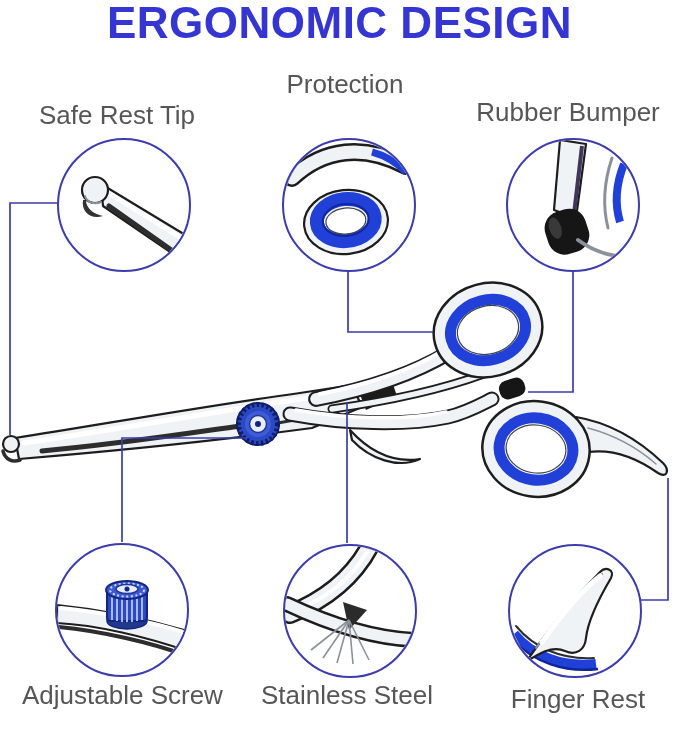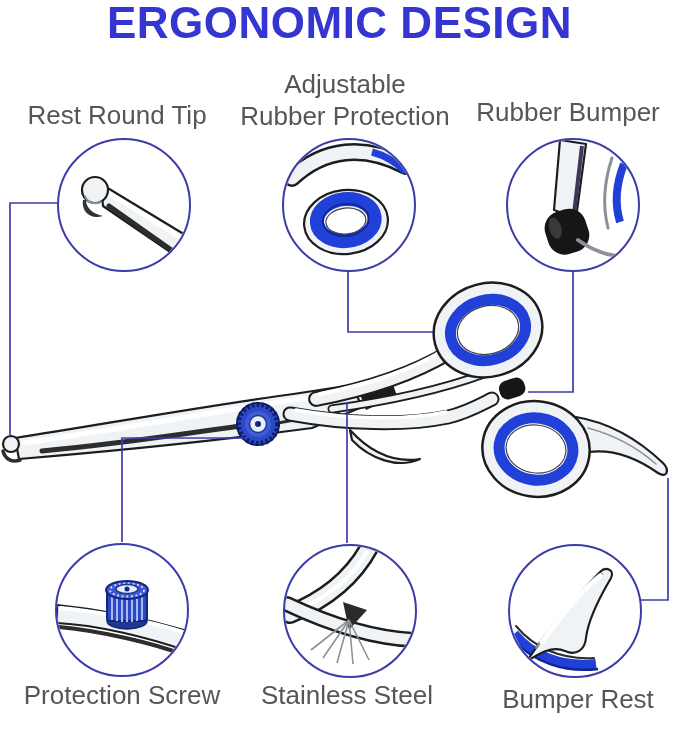--- a/index.html
+++ b/index.html
@@ -196,37 +196,36 @@
       <path class="darkline" stroke-width="2" d="M 6 80 C 24 102 52 114 84 112"></path>
       <path class="rubber" stroke-width="10" d="M 4 88 C 22 110 52 122 86 118"></path>
       <path fill="none" stroke="#10249a" stroke-width="2.5" d="M 4 95 C 24 116 54 127 88 123"></path>
       <path class="metal" stroke-width="3" d="M 16 116 C 38 84 66 50 90 26 C 96 20 105 24 101 32 C 88 54 78 74 76 92 C 75 104 66 110 55 105 C 42 99 28 108 16 116 Z"></path>
       <path class="grayline" stroke-width="2" d="M 26 102 C 46 74 70 46 92 28"></path>
       <path class="band-hl" stroke-width="5" d="M 32 96 C 52 68 72 44 90 30"></path>
     </svg>
   </div>
 
   <div class="feature-label" style="left:17px;top:99px;width:200px;">
-    <span>Rest Round Tip</span>
+    <span>Safe Rest Tip</span>
   </div>
 
   <div class="feature-label" style="left:235px;top:68px;width:220px;">
-    <span>Adjustable</span>
-    <span>Rubber Protection</span>
+    <span>Protection</span>
   </div>
 
   <div class="feature-label" style="left:468px;top:96px;width:200px;">
     <span>Rubber Bumper</span>
   </div>
 
   <div class="feature-label" style="left:22px;top:679px;width:200px;">
-    <span>Protection Screw</span>
+    <span>Adjustable Screw</span>
   </div>
 
   <div class="feature-label" style="left:247px;top:679px;width:200px;">
     <span>Stainless Steel</span>
   </div>
 
   <div class="feature-label" style="left:478px;top:683px;width:200px;">
-    <span>Bumper Rest</span>
+    <span>Finger Rest</span>
   </div>
 
 </div>
 
 </body></html>

